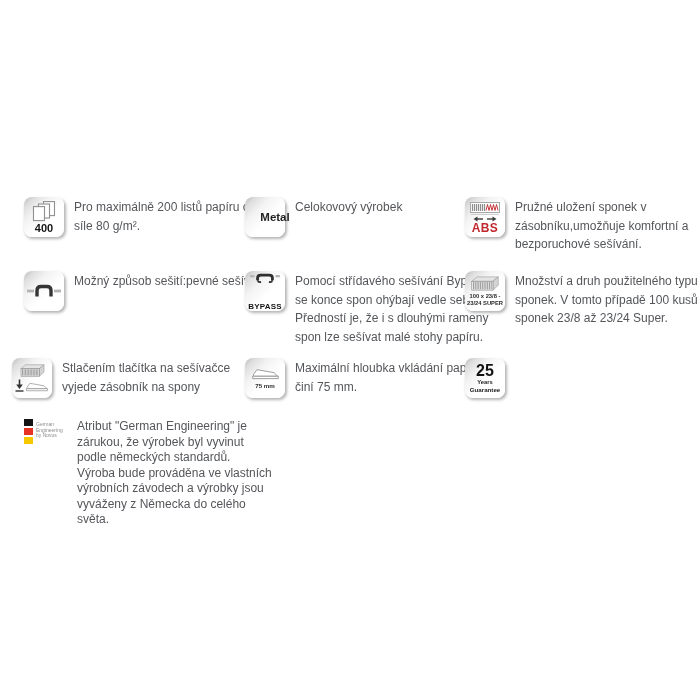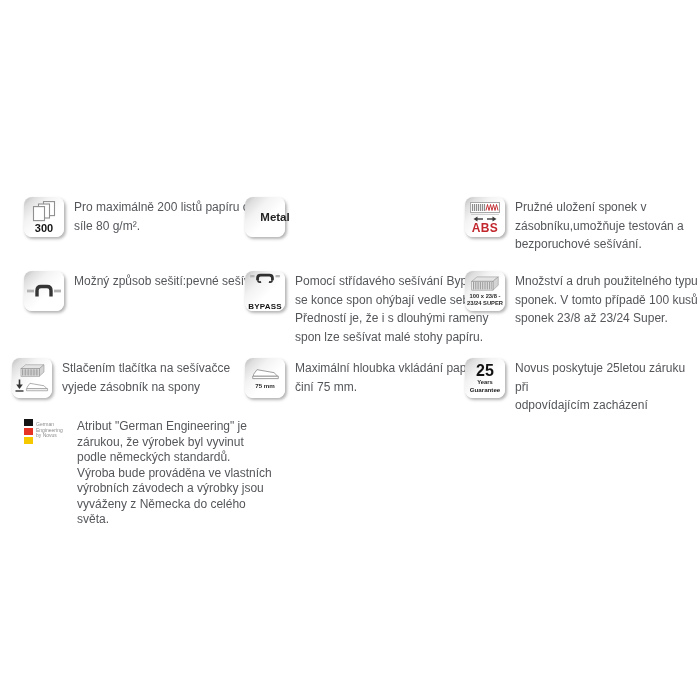--- a/index.html
+++ b/index.html
@@ -50,33 +50,34 @@
   <div class="feature f1">
     <div class="icon-col">
       <div class="badge">
         <svg width="24" height="22" viewBox="0 0 24 22">
           <g fill="#ffffff" stroke="#8f8f8f" stroke-width="1.1">
             <rect x="11.5" y="0.6" width="11" height="14"></rect>
             <rect x="6.5" y="3" width="11" height="14"></rect>
             <rect x="1.5" y="5.6" width="11" height="14"></rect>
           </g>
         </svg>
-        <span class="lbl-200">300</span>
+        <span class="lbl-200">400</span>
       </div>
     </div>
     <div class="ftext">Pro maximálně 200 listů papíru o
 síle 80 g/m².</div>
   </div>
 
   <div class="feature f2">
     <div class="icon-col">
       <div class="badge">
         <span class="lbl-metal">Metal</span>
       </div>
     </div>
+    <div class="ftext">Celokovový výrobek</div>
   </div>
 
   <div class="feature f3">
     <div class="icon-col">
       <div class="badge">
         <svg width="30" height="13" viewBox="0 0 30 13">
           <rect x="0.5" y="0.5" width="29" height="10" fill="#ffffff" stroke="#a8a8a8"></rect>
           <path d="M2.5 2 V9 M4.5 2 V9 M6.5 2 V9 M8.5 2 V9 M10.5 2 V9 M12.5 2 V9 M14.5 2 V9" stroke="#8d8d8d" stroke-width="1.2"></path>
           <path d="M16 8.5 L17.5 2.5 L19 8.5 L20.5 2.5 L22 8.5 L23.5 2.5 L25 8.5 L26.5 2.5 L28 8.5" fill="none" stroke="#c1272d" stroke-width="0.9"></path>
           <line x1="1" y1="12.4" x2="29" y2="12.4" stroke="#bdbdbd" stroke-width="0.8"></line>
@@ -84,21 +85,21 @@
         <svg width="24" height="6" viewBox="0 0 24 6">
           <line x1="3.5" y1="3" x2="10" y2="3" stroke="#3a3a3a" stroke-width="1.4"></line>
           <path d="M4.5 0.6 L0.5 3 L4.5 5.4 Z" fill="#3a3a3a"></path>
           <line x1="14" y1="3" x2="20.5" y2="3" stroke="#3a3a3a" stroke-width="1.4"></line>
           <path d="M19.5 0.6 L23.5 3 L19.5 5.4 Z" fill="#3a3a3a"></path>
         </svg>
         <span class="lbl-abs">ABS</span>
       </div>
     </div>
     <div class="ftext">Pružné uložení sponek v
-zásobníku,umožňuje testován a
+zásobníku,umožňuje komfortní a
 bezporuchové sešívání.</div>
   </div>
 
   <div class="feature f4">
     <div class="icon-col">
       <div class="badge">
         <svg width="34" height="20" viewBox="0 0 34 20">
           <rect x="0" y="8.6" width="7" height="2.8" fill="#b3b3b3"></rect>
           <rect x="27" y="8.6" width="7" height="2.8" fill="#b3b3b3"></rect>
           <path d="M10 15.5 V9.5 Q10 5.5 14 5.5 H20 Q24 5.5 24 9.5 V15.5" fill="none" stroke="#353535" stroke-width="3.4"></path>
@@ -192,22 +193,20 @@
   </div>
 
   <div class="feature f9">
     <div class="icon-col">
       <div class="badge">
         <span class="lbl-25">25</span>
         <span class="lbl-years">Years</span>
         <span class="lbl-guar">Guarantee</span>
       </div>
     </div>
-    <div class="ftext">Novus poskytuje 25letou záruku při
-odpovídajícím zacházení</div>
   </div>
 
   <div class="feature f10">
     <div class="icon-col">
       <div class="flag-wrap">
         <div>
           <div class="fs black"></div>
           <div class="fs red"></div>
           <div class="fs gold"></div>
         </div>

